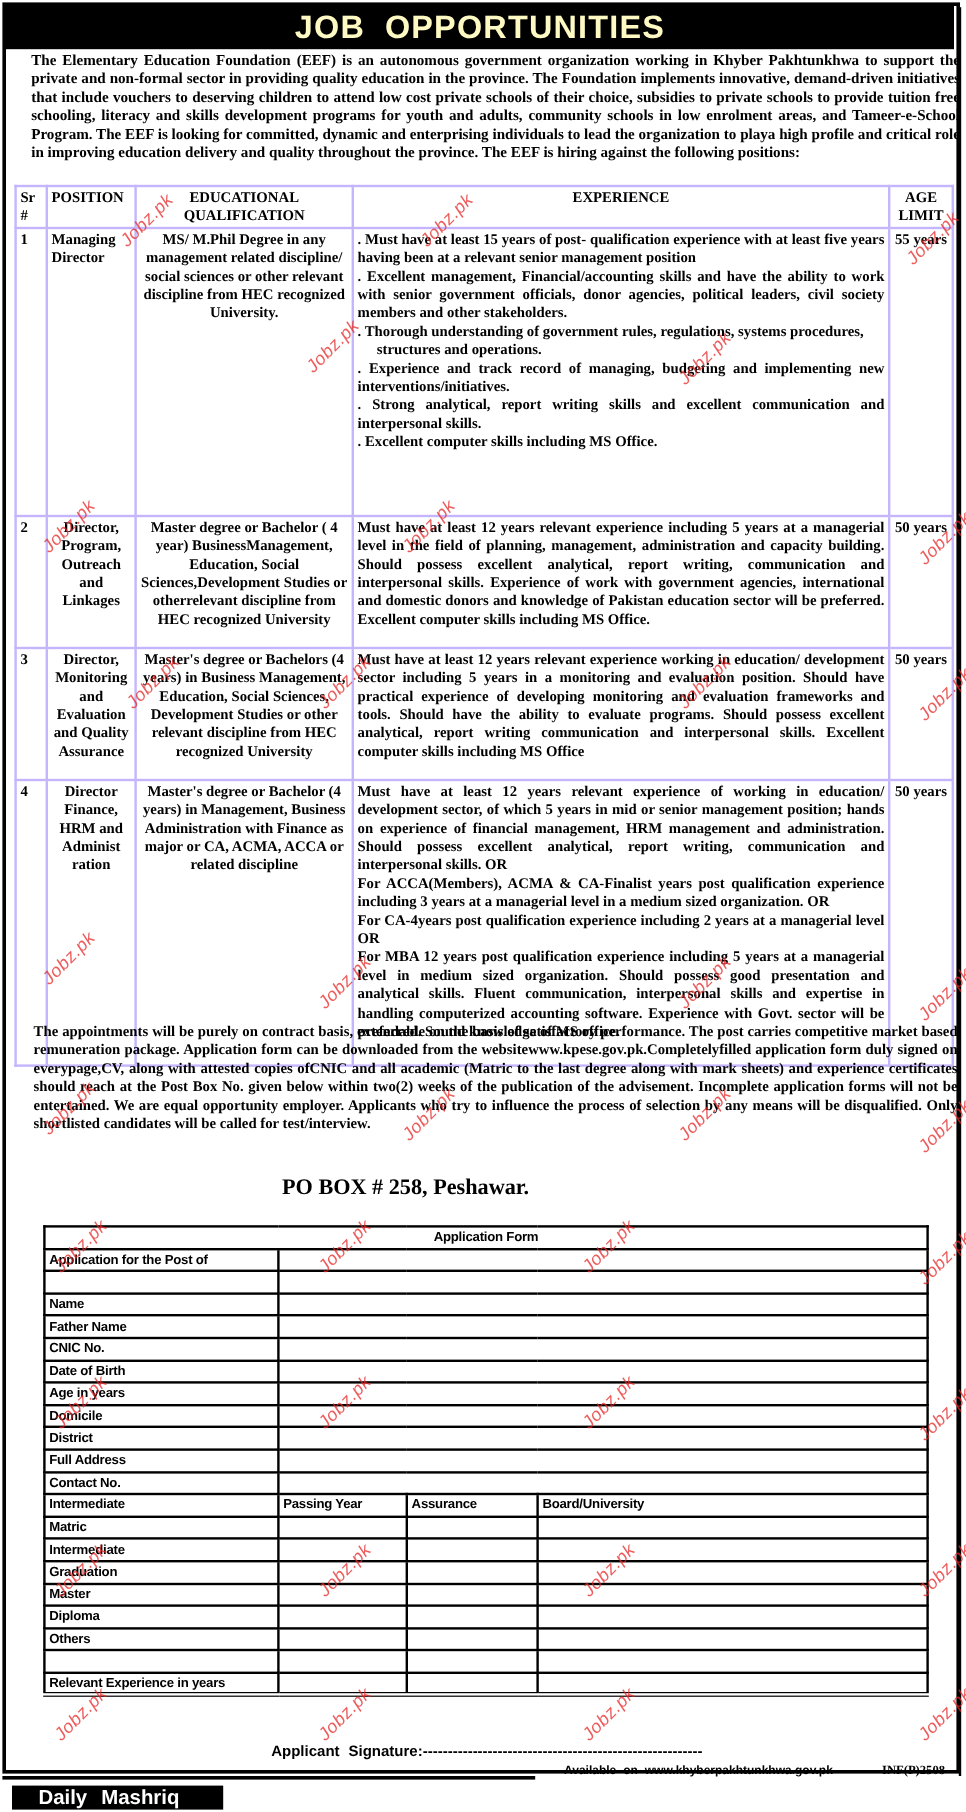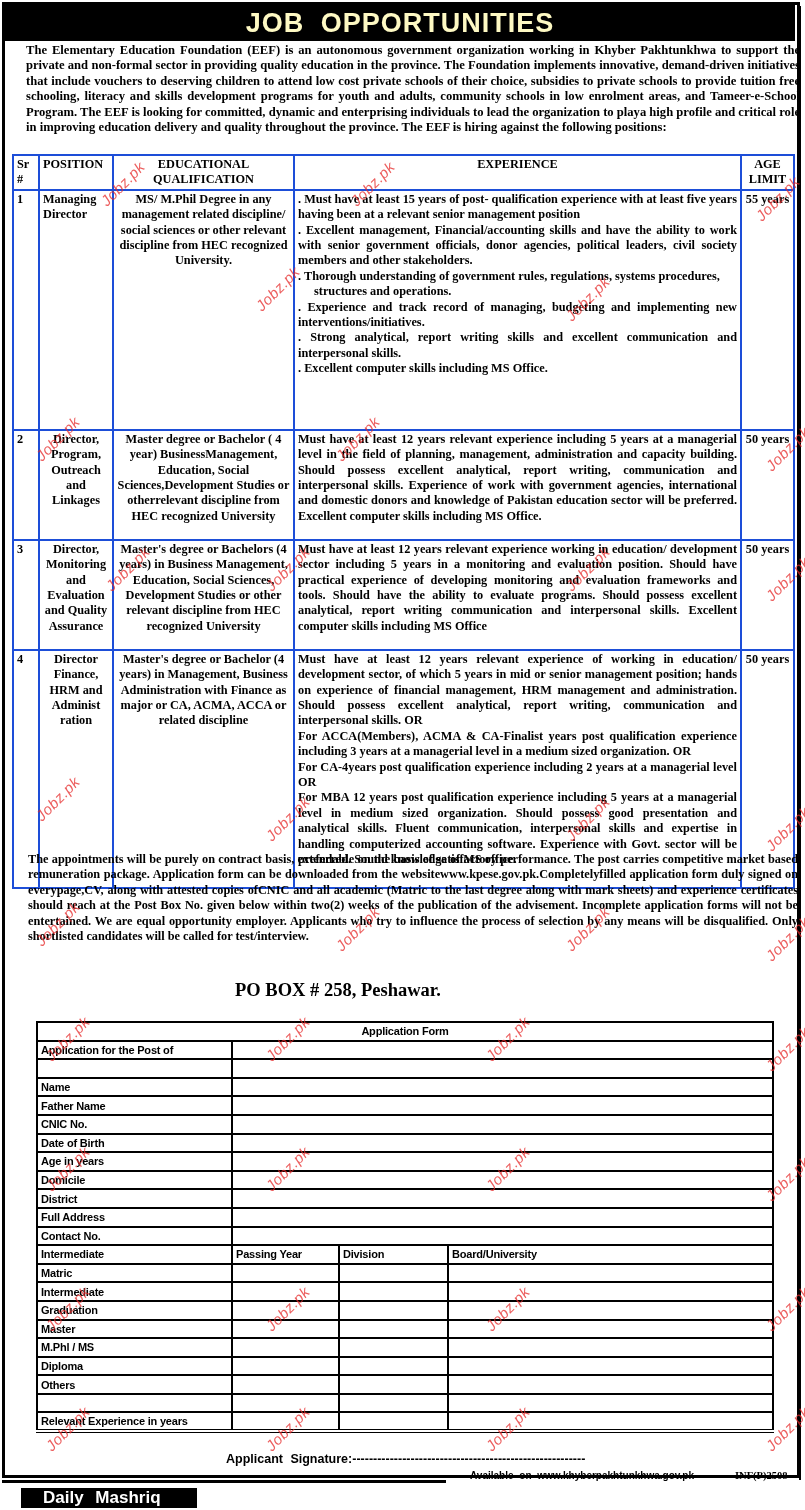--- a/index.html
+++ b/index.html
@@ -23,21 +23,21 @@
     .intro {
       position: absolute; left: 26px; top: 43px; width: 774px;
       font-size: 12.6px; line-height: 15.4px; text-align: justify;
     }
 
     table.jobs {
       position: absolute; left: 12px; top: 154px; width: 781px;
       border-collapse: collapse; table-layout: fixed;
     }
     table.jobs th, table.jobs td {
-      border: 2px solid #1d4ed8; vertical-align: top; font-size: 12.3px; line-height: 15.4px;
+      border: 2px solid #c4b5fd; vertical-align: top; font-size: 12.3px; line-height: 15.4px;
       padding: 1px 3px;
     }
     table.jobs th { text-align: center; font-weight: bold; }
     table.jobs td.sr { text-align: left; }
     table.jobs td.pos { text-align: center; }
     table.jobs td.pos.left { text-align: left; }
     table.jobs td.qual { text-align: center; }
     table.jobs td.exp { text-align: justify; }
     table.jobs td.age { text-align: center; }
     .exp-line { display: block; }
@@ -75,21 +75,21 @@
     }
     .available {
       position: absolute; left: 470px; top: 1470px; font-family: "Liberation Sans", sans-serif;
       font-size: 10px; word-spacing: 3px;
     }
     .inf {
       position: absolute; left: 735px; top: 1470px; font-family: "Liberation Serif", serif;
       font-size: 10.5px;
     }
     .paper-tag {
-      position: absolute; left: 21px; top: 1488px; width: 176px; height: 20px;
+      position: absolute; left: 10px; top: 1488px; width: 176px; height: 20px;
       background: #000; color: #fff; font-family: "Liberation Sans", sans-serif;
       font-weight: bold; font-size: 17px; line-height: 20px; padding-left: 22px; word-spacing: 7px;
     }
 
     .watermark {
       position: absolute; color: rgba(230,40,40,0.75); font-family: "Liberation Sans", sans-serif;
       font-weight: normal; font-size: 15px; transform: rotate(-45deg); pointer-events: none;
       font-style: italic; letter-spacing: 0.5px;
     }
   </style>
@@ -249,21 +249,21 @@
         <td>Contact No.</td>
         <td colspan="3">
           <input class="field-input" style="">
         </td>
       </tr>
     </tbody>
   <tbody>
       <tr>
     <td>Intermediate</td>
     <td>Passing Year</td>
-    <td>Division</td>
+    <td>Assurance</td>
     <td>Board/University</td>
   </tr>
   </tbody>
     <tbody id="qual-rows">
       <tr>
         <td>Matric</td>
         <td>
           <input class="field-input" style="">
         </td>
         <td>
@@ -292,32 +292,20 @@
         </td>
         <td>
           <input class="field-input" style="">
         </td>
         <td>
           <input class="field-input" style="">
         </td>
       </tr>
       <tr>
         <td>Master</td>
-        <td>
-          <input class="field-input" style="">
-        </td>
-        <td>
-          <input class="field-input" style="">
-        </td>
-        <td>
-          <input class="field-input" style="">
-        </td>
-      </tr>
-      <tr>
-        <td>M.Phl / MS</td>
         <td>
           <input class="field-input" style="">
         </td>
         <td>
           <input class="field-input" style="">
         </td>
         <td>
           <input class="field-input" style="">
         </td>
       </tr>

